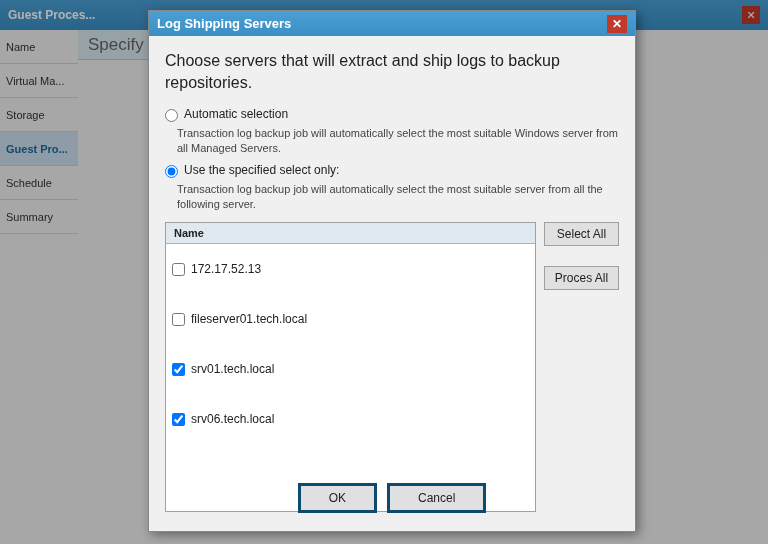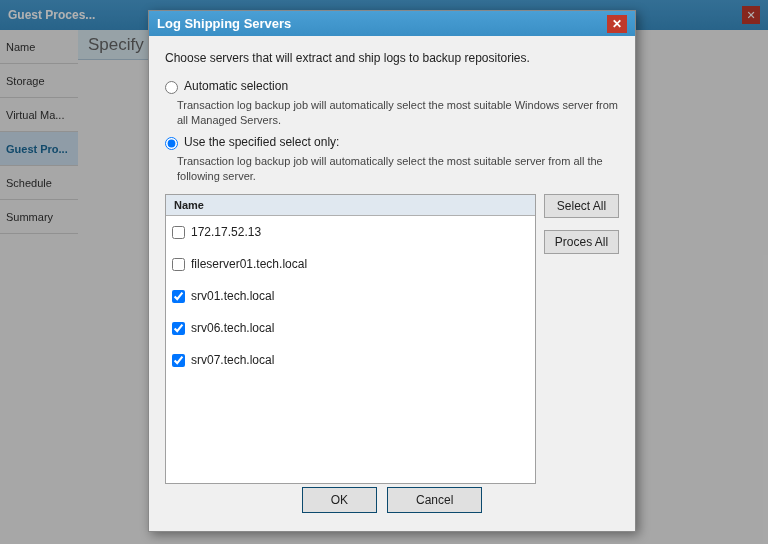--- a/index.html
+++ b/index.html
@@ -90,21 +90,21 @@
       align-items: center;
       justify-content: center;
       font-weight: bold;
     }
 
     .modal-body {
       padding: 14px 16px;
     }
 
     .modal-desc {
-      font-size: 12px;
+      font-size: 16px;
       color: #222;
       margin-bottom: 12px;
       line-height: 1.4;
     }
 
     .radio-group {
       margin-bottom: 10px;
     }
 
     .radio-item {
@@ -152,34 +152,34 @@
       padding: 4px 8px;
       font-size: 11px;
       font-weight: bold;
       color: #222;
       border-bottom: 1px solid #b0b0b0;
     }
 
     .server-list-item {
       display: flex;
       align-items: center;
-      padding: 9px 6px;
+      padding: 18px 6px;
       font-size: 12px;
       color: #222;
       min-height: 22px;
     }
 
     .server-list-item input[type=checkbox] {
       margin-right: 6px;
     }
 
     .list-buttons {
       display: flex;
       flex-direction: column;
-      gap: 12px;
+      gap: 20px;
       width: 75px;
       padding-top: 0;
     }
 
     .list-btn {
       padding: 4px 8px;
       background: #e0e0e0;
       border: 1px solid #a0a0a0;
       font-size: 12px;
       cursor: pointer;
@@ -195,21 +195,21 @@
       padding: 10px 16px;
       position: absolute;
       bottom: 8px;
       left: 0;
       right: 0;
     }
 
     .footer-btn {
       padding: 5px 28px;
       background: #e0e0e0;
-      border: 1px solid #0c4a6e;
+      border: 3px solid #0c4a6e;
       font-size: 12px;
       cursor: pointer;
       color: #222;
     }
 
     
     .bg-nav {
       position: absolute;
       top: 30px;
       left: 0;
@@ -255,24 +255,24 @@
   <div class="bg-window-titlebar">
     <span>Guest Proces...</span>
     <button class="bg-close-btn">✕</button>
   </div>
 
   <div class="bg-nav">
     <div class="bg-nav-item">
       <span>Name</span>
     </div>
     <div class="bg-nav-item">
+      <span>Virtual Ma...</span>
+    </div>
+    <div class="bg-nav-item">
       <span>Storage</span>
-    </div>
-    <div class="bg-nav-item">
-      <span>Virtual Ma...</span>
     </div>
     <div class="bg-nav-item active">
       <span>Guest Pro...</span>
     </div>
     <div class="bg-nav-item">
       <span>Schedule</span>
     </div>
     <div class="bg-nav-item">
       <span>Summary</span>
     </div>
@@ -321,24 +321,20 @@
           <span>fileserver01.tech.local</span>
         </div>
         <div class="server-list-item">
           <input type="checkbox" checked="" style="">
           <span>srv01.tech.local</span>
         </div>
         <div class="server-list-item">
           <input type="checkbox" checked="" style="">
           <span>srv06.tech.local</span>
         </div>
-        <div class="server-list-item">
-          <input type="checkbox" checked="" style="">
-          <span>srv07.tech.local</span>
-        </div>
       </div>
 
       <div class="list-buttons">
         <button class="list-btn">Select All</button>
         <button class="list-btn">Proces All</button>
       </div>
     </div>
   </div>
 
   <div class="modal-footer">

